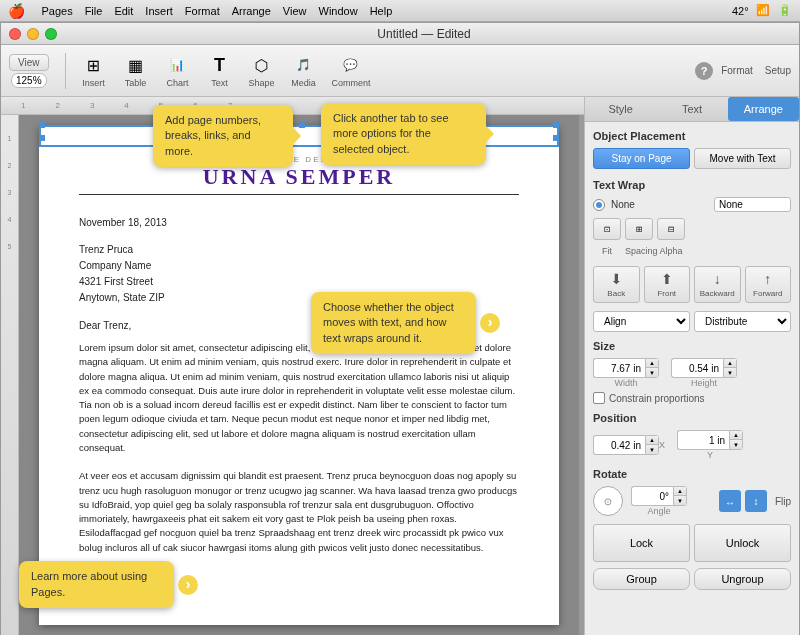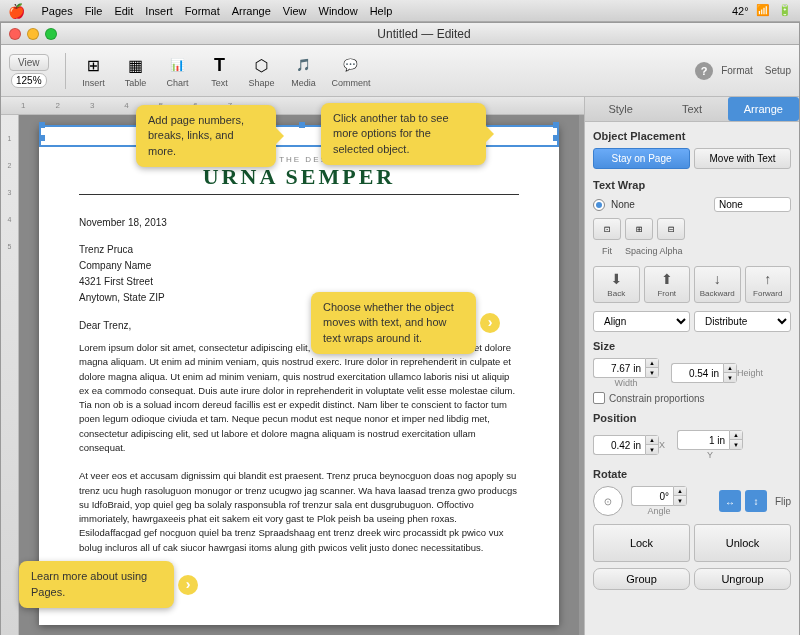--- a/index.html
+++ b/index.html
@@ -233,21 +233,21 @@
     .from-desk-text {
       font-size: 8px;
       letter-spacing: 2px;
       color: #888;
       text-transform: uppercase;
     }
     .name-heading {
       font-size: 22px;
       font-weight: bold;
       letter-spacing: 3px;
-      color: #14532d;
+      color: #4c1d95;
       font-family: 'Georgia', serif;
     }
     .header-line {
       width: 100%;
       height: 1px;
       background: #333;
       margin-top: 4px;
     }
     .page-body {
       font-size: 10px;
@@ -712,21 +712,21 @@
         <span>Format</span>
         <span>Setup</span>
       </div>
     </div>
   </div>
 
   <div class="main-area">
 
     <div class="doc-wrapper">
 
-      <div class="tooltip-bubble top-tooltip" style="top: 8px; left: 135px; max-width: 140px;">
+      <div class="tooltip-bubble top-tooltip" style="top: 8px; left: 152px; max-width: 140px;">
         <span>Add page numbers, breaks, links, and more.</span>
         <div style="position:absolute; right:-8px; top:50%; transform:translateY(-50%); width:0; height:0;
                     border-top:8px solid transparent; border-bottom:8px solid transparent; border-left:8px solid #f5d64a;"></div>
       </div>
       <div class="tooltip-bubble top-tooltip2" style="top: 6px; left: 320px; max-width: 165px;">
         <span>Click another tab to see more options for the selected object.</span>
         <div style="position:absolute; right:-8px; top:50%; transform:translateY(-50%); width:0; height:0;
                     border-top:8px solid transparent; border-bottom:8px solid transparent; border-left:8px solid #f5d64a;"></div>
       </div>
 
@@ -882,21 +882,21 @@
             <div style="display:flex; flex-direction:column; align-items:center;">
               <div class="input-with-stepper">
                 <input class="num-input" value="7.67 in" style="width: 52px;">
                 <div class="stepper-group">
                   <div class="stepper-up">▲</div>
                   <div class="stepper-down">▼</div>
                 </div>
               </div>
               <span class="size-unit">Width</span>
             </div>
-            <div style="display:flex; flex-direction:row; align-items:center; margin-left:4px;">
+            <div style="display:flex; flex-direction:column; align-items:center; margin-left:4px;">
               <div class="input-with-stepper">
                 <input class="num-input" value="0.54 in" style="width: 52px;">
                 <div class="stepper-group">
                   <div class="stepper-up">▲</div>
                   <div class="stepper-down">▼</div>
                 </div>
               </div>
               <span class="size-unit">Height</span>
             </div>
           </div>

